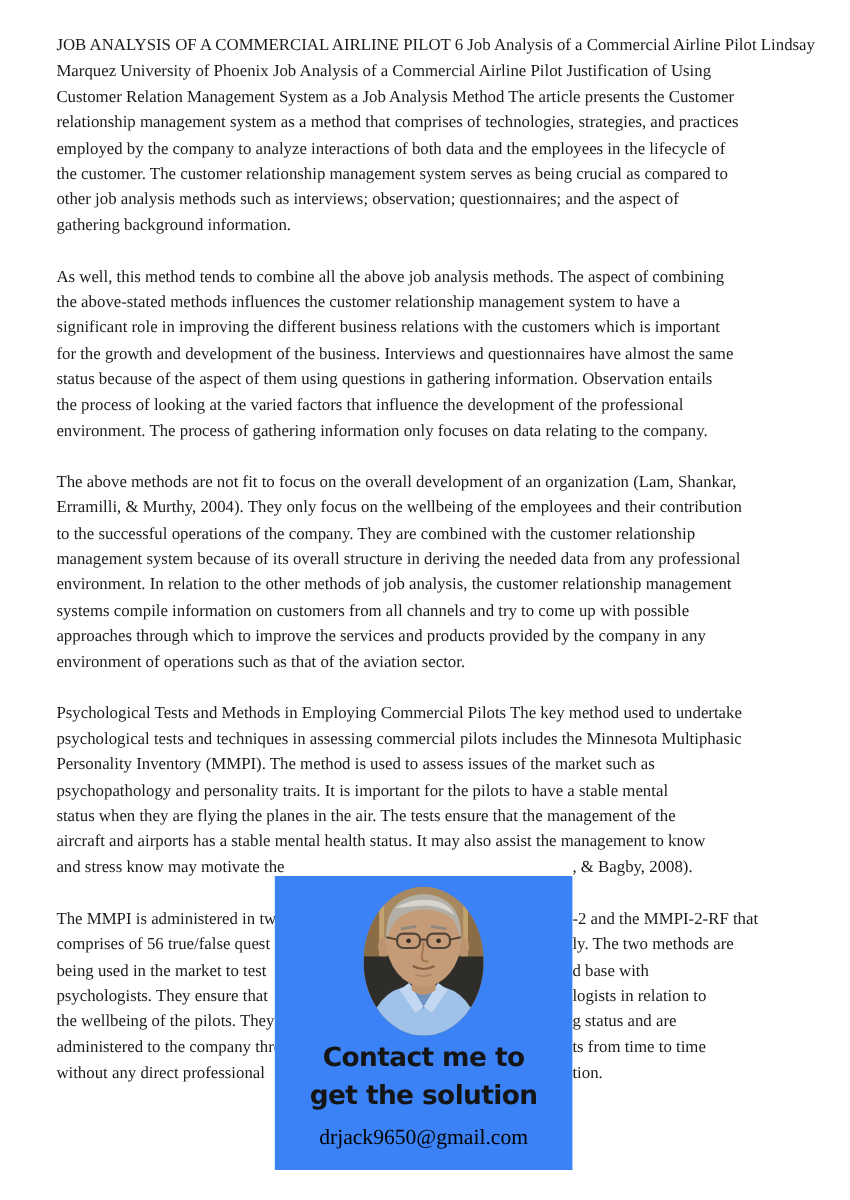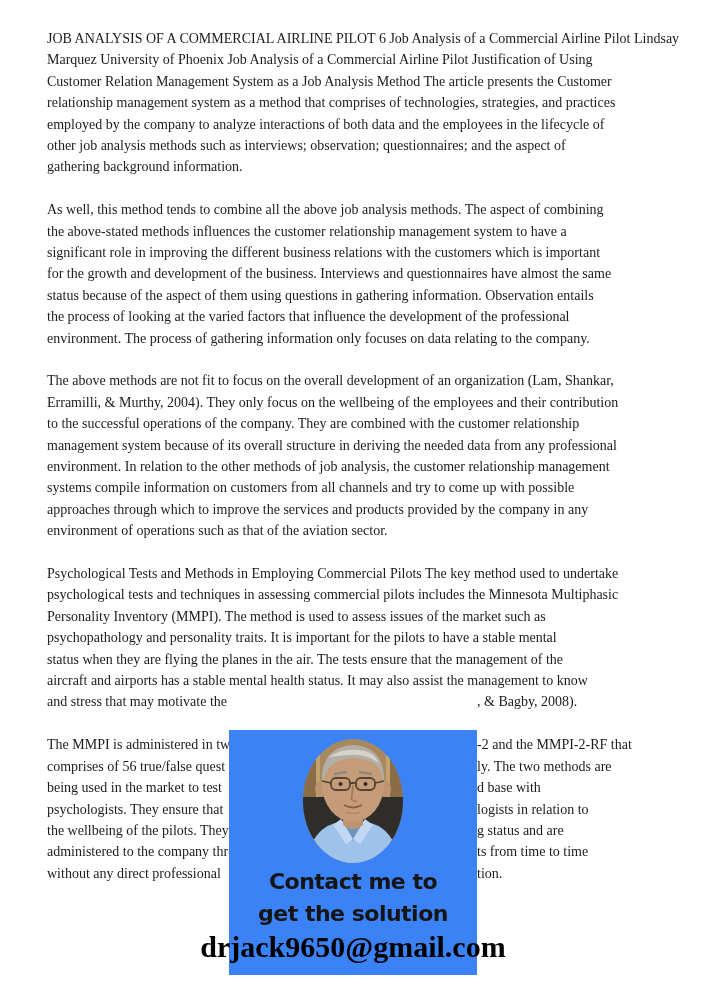--- a/index.html
+++ b/index.html
@@ -24,33 +24,34 @@
   .avatar{margin-top:9px;width:100px;height:124px;line-height:0;}
   .overlay-heading{
     margin-top:3px;
     font-family:"DejaVu Sans","Liberation Sans",sans-serif;
     font-weight:700;font-size:22px;line-height:32px;
     letter-spacing:-0.5px;color:#151515;
   }
   .overlay-email{
     margin-top:3px;
     font-family:"Liberation Serif","DejaVu Serif",serif;
-    font-weight:700;font-size:30px;line-height:28px;color:#000000;
+    font-weight:400;font-size:18px;line-height:28px;color:#000000;
   }
 </style>
 </head>
 <body>
 
 <div class="doc">
     <div class="paragraph">
       <div class="line">JOB ANALYSIS OF A COMMERCIAL AIRLINE PILOT 6 Job Analysis of a Commercial Airline Pilot Lindsay</div>
       <div class="line">Marquez University of Phoenix Job Analysis of a Commercial Airline Pilot Justification of Using</div>
       <div class="line">Customer Relation Management System as a Job Analysis Method The article presents the Customer</div>
       <div class="line">relationship management system as a method that comprises of technologies, strategies, and practices</div>
       <div class="line">employed by the company to analyze interactions of both data and the employees in the lifecycle of</div>
+      <div class="line">the customer. The customer relationship management system serves as being crucial as compared to</div>
       <div class="line">other job analysis methods such as interviews; observation; questionnaires; and the aspect of</div>
       <div class="line">gathering background information.</div>
     </div>
     <div class="paragraph">
       <div class="line">As well, this method tends to combine all the above job analysis methods. The aspect of combining</div>
       <div class="line">the above-stated methods influences the customer relationship management system to have a</div>
       <div class="line">significant role in improving the different business relations with the customers which is important</div>
       <div class="line">for the growth and development of the business. Interviews and questionnaires have almost the same</div>
       <div class="line">status because of the aspect of them using questions in gathering information. Observation entails</div>
       <div class="line">the process of looking at the varied factors that influence the development of the professional</div>
@@ -66,21 +67,21 @@
       <div class="line">approaches through which to improve the services and products provided by the company in any</div>
       <div class="line">environment of operations such as that of the aviation sector.</div>
     </div>
     <div class="paragraph">
       <div class="line">Psychological Tests and Methods in Employing Commercial Pilots The key method used to undertake</div>
       <div class="line">psychological tests and techniques in assessing commercial pilots includes the Minnesota Multiphasic</div>
       <div class="line">Personality Inventory (MMPI). The method is used to assess issues of the market such as</div>
       <div class="line">psychopathology and personality traits. It is important for the pilots to have a stable mental</div>
       <div class="line">status when they are flying the planes in the air. The tests ensure that the management of the</div>
       <div class="line">aircraft and airports has a stable mental health status. It may also assist the management to know</div>
-      <div class="line"><span class="frag-left">and stress that may motivate the</span><span class="frag-right">, &amp; Bagby, 2008).</span></div>
+      <div class="line"><span class="frag-left">and stress know may motivate the</span><span class="frag-right">, &amp; Bagby, 2008).</span></div>
     </div>
     <div class="paragraph">
       <div class="line"><span class="frag-left">The MMPI is administered in tw</span><span class="frag-right">-2 and the MMPI-2-RF that</span></div>
       <div class="line"><span class="frag-left">comprises of 56 true/false quest</span><span class="frag-right">ly. The two methods are</span></div>
       <div class="line"><span class="frag-left">being used in the market to test</span><span class="frag-right">d base with</span></div>
       <div class="line"><span class="frag-left">psychologists. They ensure that</span><span class="frag-right">logists in relation to</span></div>
       <div class="line"><span class="frag-left">the wellbeing of the pilots. They</span><span class="frag-right">g status and are</span></div>
       <div class="line"><span class="frag-left">administered to the company throug</span><span class="frag-right">ts from time to time</span></div>
       <div class="line"><span class="frag-left">without any direct professional</span><span class="frag-right">tion.</span></div>
     </div>

